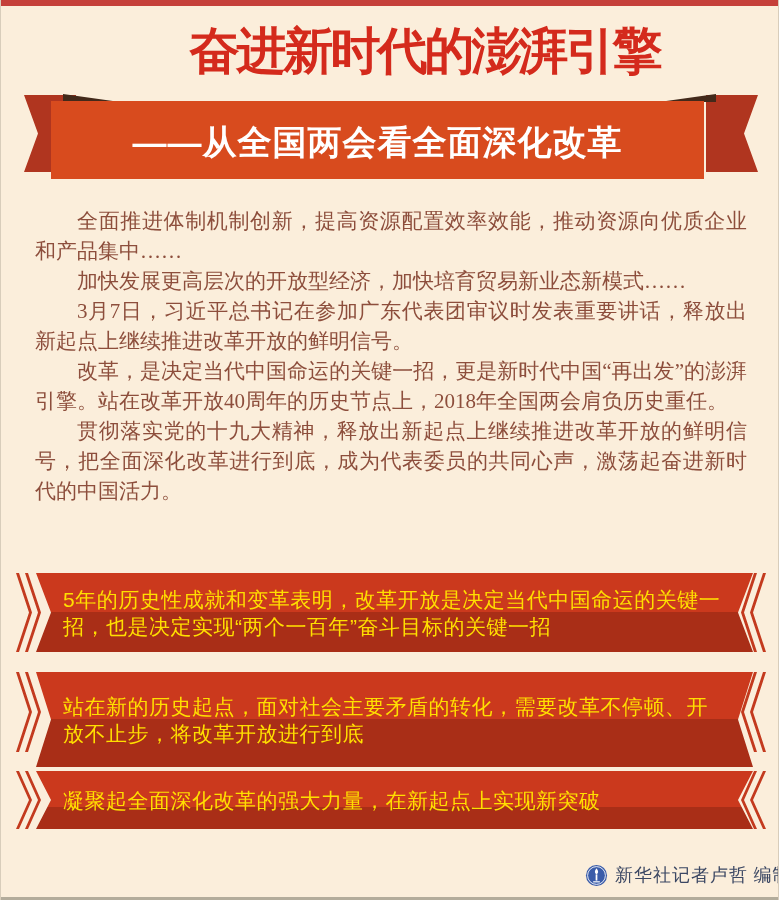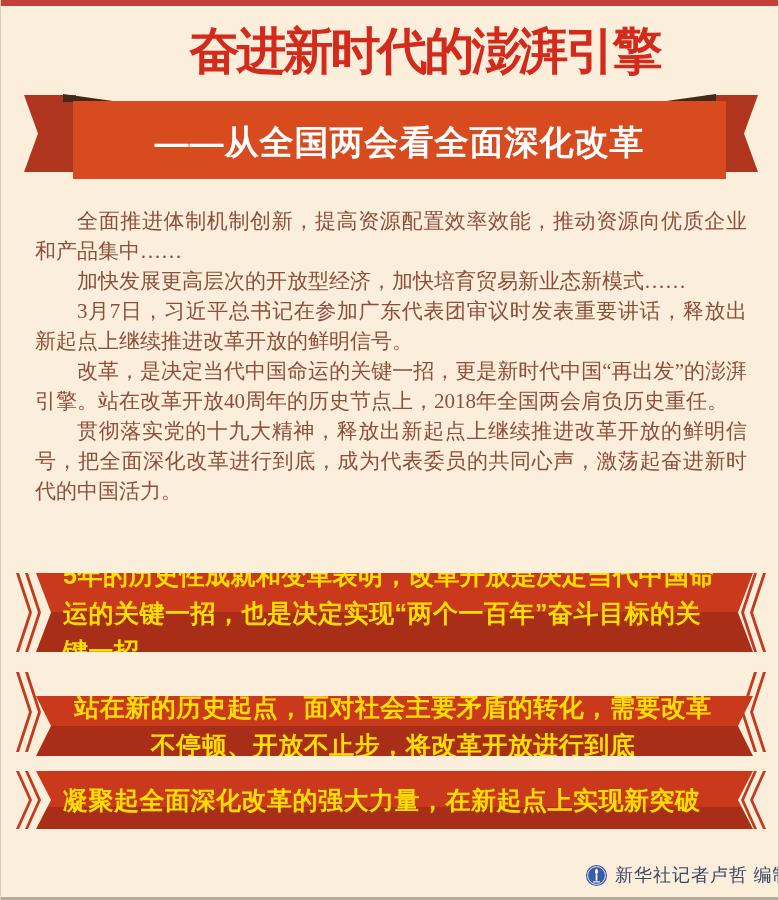--- a/index.html
+++ b/index.html
@@ -28,21 +28,21 @@
 
   
   .ribbon{position:absolute;left:0;top:0;width:100%;height:0;}
   .ribbon-tail{position:absolute;top:95px;width:52px;height:77px;background:var(--ribbon_tail);}
   .ribbon-tail.left{left:23px;clip-path:polygon(0 0,100% 0,100% 100%,0 100%,14px 50%);}
   .ribbon-tail.right{left:705px;clip-path:polygon(0 0,100% 0,calc(100% - 14px) 50%,100% 100%,0 100%);}
   .ribbon-fold{position:absolute;top:94px;width:57px;height:8px;background:var(--ribbon_fold);}
   .ribbon-fold.left{left:62px;clip-path:polygon(0 0,100% 100%,0 100%);}
   .ribbon-fold.right{left:658px;clip-path:polygon(100% 0,100% 100%,0 100%);}
   .ribbon-band{
-    position:absolute;left:72px;top:101px;width:653px;height:78px;
+    position:absolute;left:50px;top:101px;width:653px;height:78px;
     background:var(--ribbon_band);
     display:flex;align-items:center;justify-content:center;
   }
   .ribbon-band .subtitle-text{
     color:var(--ribbon_text);font-size:34px;font-weight:bold;letter-spacing:1px;
     white-space:nowrap;margin-top:6px;
   }
 
   
   .article{
@@ -53,24 +53,24 @@
   .article p{margin:0;text-indent:2em;}
 
   
   .banner{
     position:absolute;left:35px;width:717px;
     background:linear-gradient(180deg,var(--banner_top) 0 50%,var(--banner_bottom) 50% 100%);
     clip-path:polygon(0 0,100% 0,calc(100% - 15px) 50%,100% 100%,0 100%,15px 50%);
     display:flex;align-items:center;
   }
   .banner.b1{top:573px;height:79px;}
-  .banner.b2{top:696px;height:60px;text-align:center;}
+  .banner.b2{top:672px;height:95px;}
   .banner.b3{top:771px;height:58px;background:linear-gradient(180deg,var(--banner_top) 0 62%,var(--banner_bottom) 62% 100%);}
   .banner-text{
-    color:var(--banner_text);font-size:25px;line-height:38px;font-weight:bold;
+    color:var(--banner_text);font-size:21px;line-height:27px;font-weight:normal;
     padding:0 30px 0 27px;letter-spacing:0.5px;
   }
   .deco{position:absolute;width:26px;}
   .deco.d1{top:573px;height:79px;}
   .deco.d2{top:672px;height:80px;}
   .deco.d3{top:771px;height:58px;}
   .deco.left{left:15px;}
   .deco.right{left:738px;}
   .chev{position:absolute;top:0;width:16px;height:100%;background:var(--chevron);
     clip-path:polygon(0 0,3px 0,16px 50%,3px 100%,0 100%,13px 50%);}

